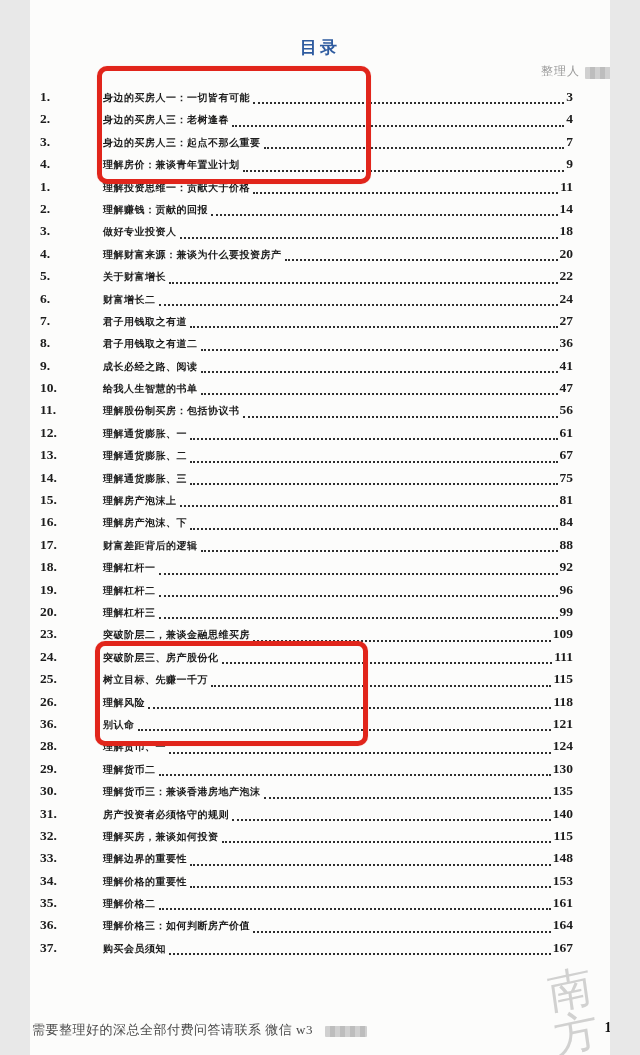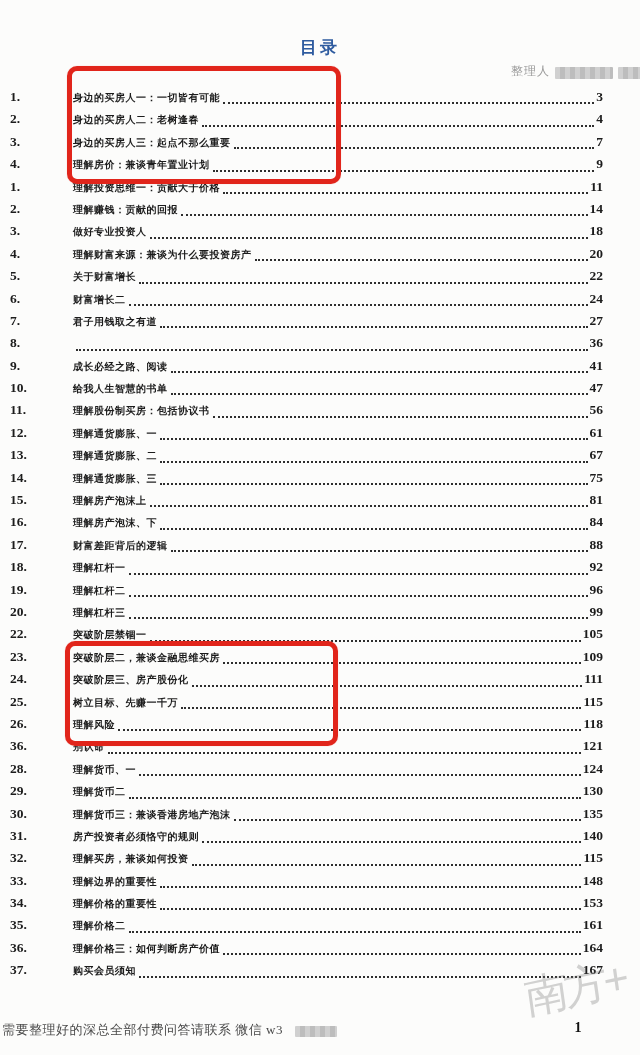--- a/index.html
+++ b/index.html
@@ -1,18 +1,18 @@
 <!DOCTYPE html>
 <html><head>
 <meta charset="utf-8">
 <style>
   html,body{margin:0;padding:0;background:#e8e8e8;}
   .page{
     position:relative;
-    width:640px;height:1055px;
+    width:580px;height:1055px;
     margin:0 auto;
     background:#fcfcfb;
     font-family:"Liberation Serif","DejaVu Serif",serif;
     color:#1c1c1c;
     overflow:hidden;
   }
   .doc-title{
     position:absolute;top:36px;left:0;width:100%;
     text-align:center;
     font-size:17px;font-weight:700;letter-spacing:3px;
@@ -100,21 +100,21 @@
 
   <div class="toc">
       <div class="row">
         <span class="num">1.</span>
         <span class="t">身边的买房人一：一切皆有可能</span>
         <span class="leader"></span>
         <span class="pg">3</span>
       </div>
       <div class="row">
         <span class="num">2.</span>
-        <span class="t">身边的买房人二：老树逢春</span>
+        <span class="t">身边的买房人三：老树逢春</span>
         <span class="leader"></span>
         <span class="pg">4</span>
       </div>
       <div class="row">
         <span class="num">3.</span>
         <span class="t">身边的买房人三：起点不那么重要</span>
         <span class="leader"></span>
         <span class="pg">7</span>
       </div>
       <div class="row">
@@ -160,20 +160,21 @@
         <span class="pg">24</span>
       </div>
       <div class="row">
         <span class="num">7.</span>
         <span class="t">君子用钱取之有道</span>
         <span class="leader"></span>
         <span class="pg">27</span>
       </div>
       <div class="row">
         <span class="num">8.</span>
+        <span class="t">君子用钱取之有道二</span>
         <span class="leader"></span>
         <span class="pg">36</span>
       </div>
       <div class="row">
         <span class="num">9.</span>
         <span class="t">成长必经之路、阅读</span>
         <span class="leader"></span>
         <span class="pg">41</span>
       </div>
       <div class="row">
@@ -234,26 +235,20 @@
         <span class="num">19.</span>
         <span class="t">理解杠杆二</span>
         <span class="leader"></span>
         <span class="pg">96</span>
       </div>
       <div class="row">
         <span class="num">20.</span>
         <span class="t">理解杠杆三</span>
         <span class="leader"></span>
         <span class="pg">99</span>
-      </div>
-      <div class="row">
-        <span class="num">22.</span>
-        <span class="t">突破阶层禁锢一</span>
-        <span class="leader"></span>
-        <span class="pg">105</span>
       </div>
       <div class="row">
         <span class="num">23.</span>
         <span class="t">突破阶层二，兼谈金融思维买房</span>
         <span class="leader"></span>
         <span class="pg">109</span>
       </div>
       <div class="row">
         <span class="num">24.</span>
         <span class="t">突破阶层三、房产股份化</span>

